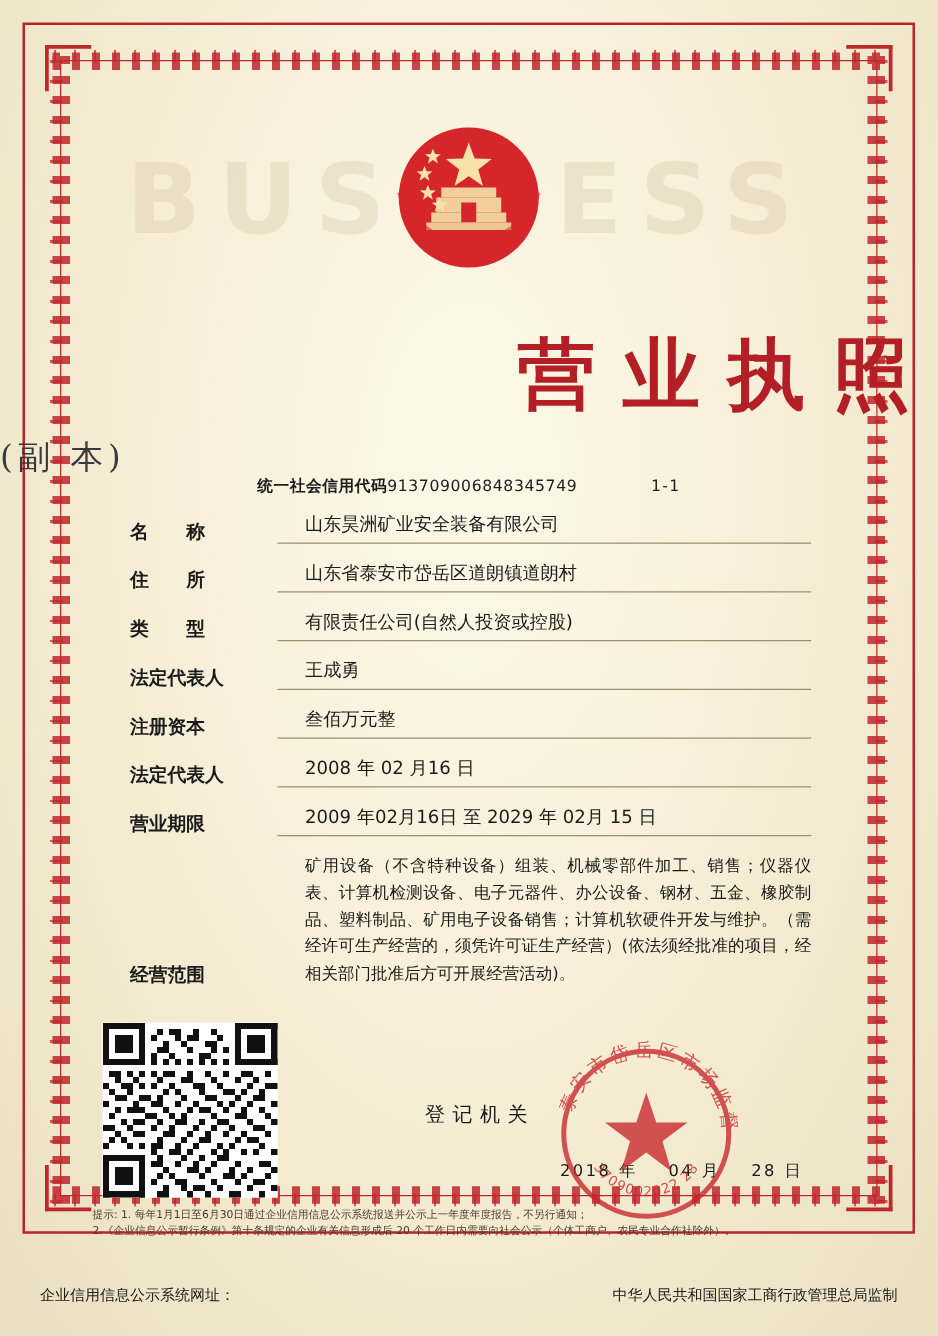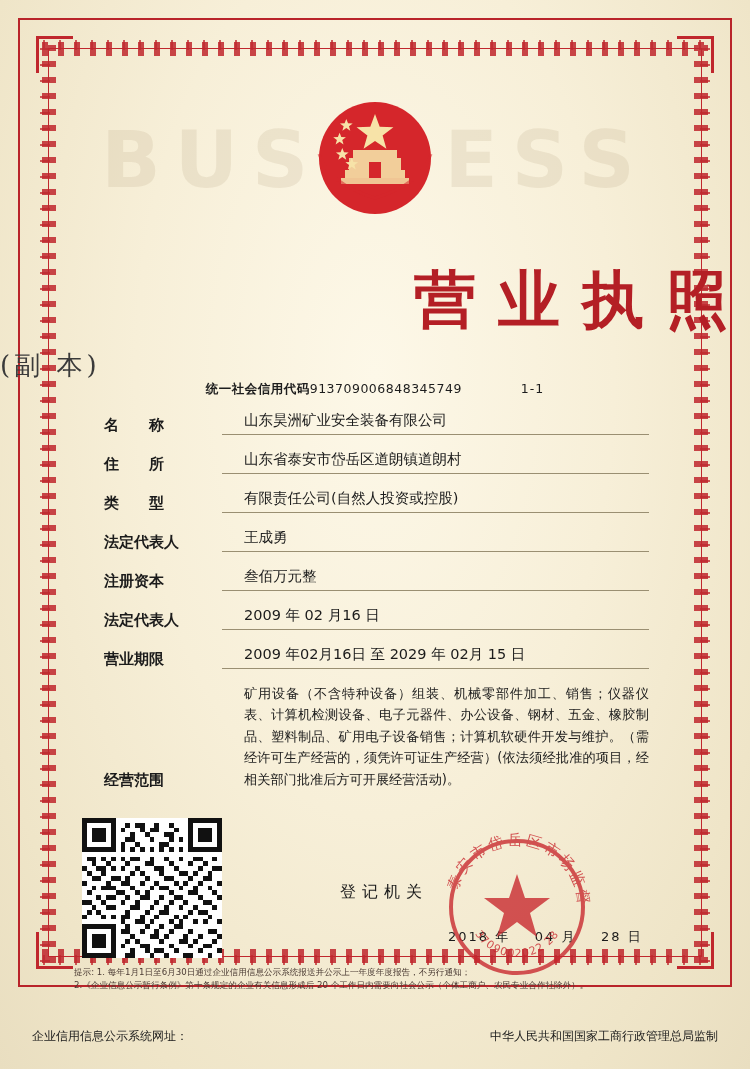--- a/index.html
+++ b/index.html
@@ -194,21 +194,21 @@
       <div class="val">王成勇</div>
     </div>
 
     <div class="row underline">
       <div class="lab">注册资本</div>
       <div class="val">叁佰万元整</div>
     </div>
 
     <div class="row underline">
       <div class="lab">法定代表人</div>
-      <div class="val">2009 年 02 月16 日</div>
+      <div class="val">2008 年 02 月16 日</div>
     </div>
 
     <div class="row underline">
       <div class="lab">营业期限</div>
       <div class="val">2009 年02月16日 至 2029 年 02月 15 日</div>
     </div>
 
     <div class="row" id="scope">
       <div class="lab">经营范围</div>
       <div class="val">矿用设备（不含特种设备）组装、机械零部件加工、销售；仪器仪表、计算机检测设备、电子元器件、办公设备、钢材、五金、橡胶制品、塑料制品、矿用电子设备销售；计算机软硬件开发与维护。（需经许可生产经营的，须凭许可证生产经营）(依法须经批准的项目，经相关部门批准后方可开展经营活动)。</div>

